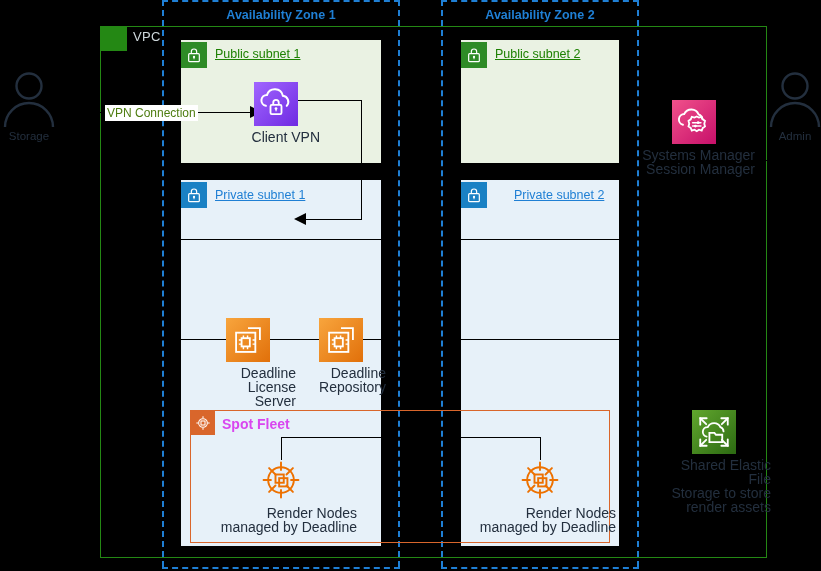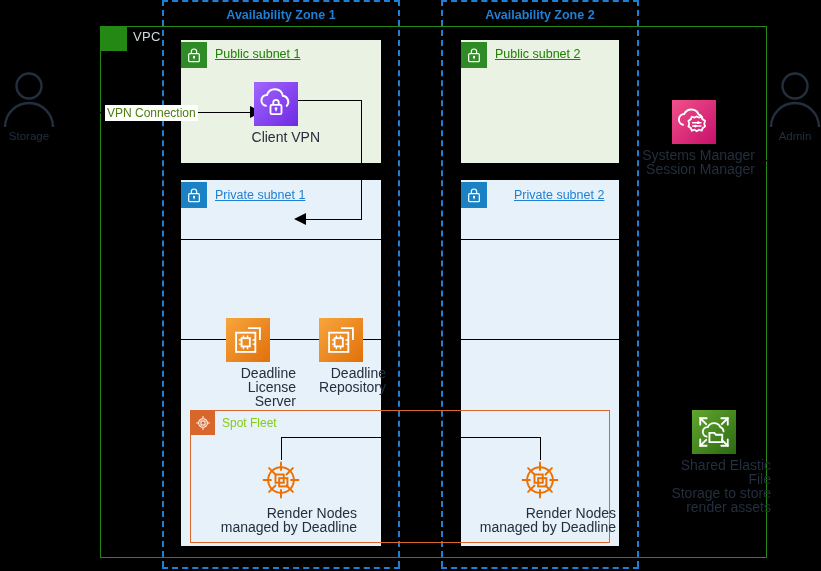--- a/index.html
+++ b/index.html
@@ -17,21 +17,21 @@
   .subnet-pub{background:#eaf2e3;}
   .subnet-priv{background:#e7f1f9;}
   .subnet-icon{width:26px;height:26px;display:flex;align-items:center;justify-content:center;}
   .sn-green{background:#2e8b26;}
   .sn-blue{background:#1a81c4;}
   .subnet-title{font-size:12.5px;font-weight:normal;text-decoration:underline;}
   .t-green{color:#1d8102;}
   .t-blue{color:#1f7fd4;}
   .spotfleet{border:1.5px solid #d9662b;box-sizing:border-box;background:transparent;}
   .spot-icon{width:24px;height:24px;background:#d9662b;display:flex;align-items:center;justify-content:center;}
-  .spot-label{color:#84cc16;font-size:12px;}
+  .spot-label{color:#d946ef;font-size:14px;font-weight:bold;}
   
   .node{text-align:center;}
   .node-img{width:44px;height:44px;margin:0 auto;display:block;}
   .node-cap{font-size:14px;color:#232f3e;line-height:14px;margin-top:4px;white-space:pre-line;text-align:right;}
   
   .person-cap{font-size:11.5px;color:#232f3e;text-align:center;margin-top:2px;}
   
   .ln-h{height:0;border-top:1.2px solid #000;}
   .ln-v{width:0;border-left:1.2px solid #000;}
   .vpn-lbl{background:#ffffff;color:#4d7c0f;font-size:12px;padding:1px 2px;white-space:nowrap;}

